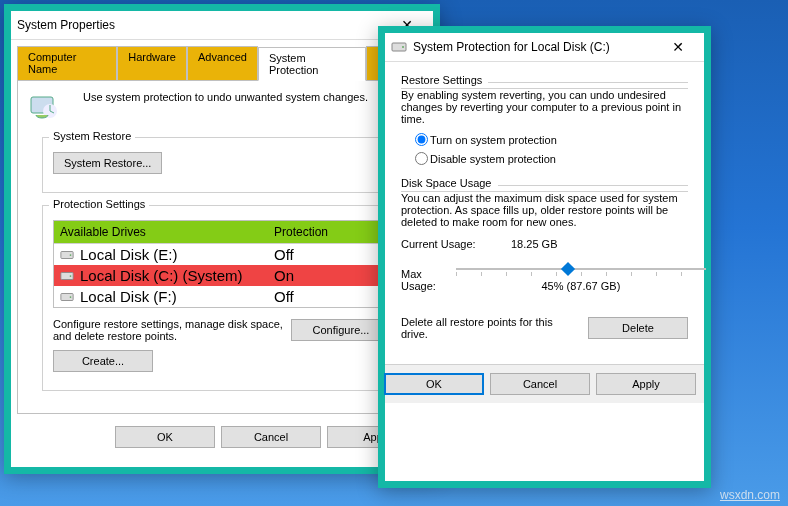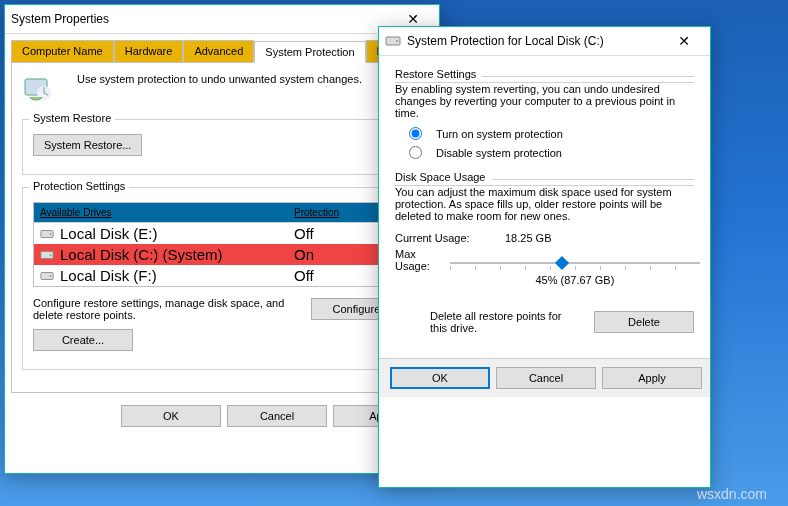--- a/index.html
+++ b/index.html
@@ -7,21 +7,21 @@
   font-family: "Segoe UI", Tahoma, sans-serif;
   font-size: 11px;
   background: linear-gradient(180deg, #1a5fb4 0%, #2474d4 45%, #4a9be8 100%);
   width: 788px;
   height: 506px;
   position: relative;
   overflow: hidden;
 }
 .window {
   background: #f0f0f0;
-  border: 1px solid #14b8a6;
+  border: 7px solid #14b8a6;
   position: absolute;
   box-shadow: 0 4px 20px rgba(0,0,0,0.3);
 }
 .win-properties {
   left: 4px; top: 4px;
   width: 436px; height: 470px;
   background: #fff;
 }
 .win-protection {
   left: 378px; top: 26px;
@@ -77,21 +77,21 @@
   display: flex;
   gap: 23px;
   margin-bottom: 14px;
 }
 .shield-icon {
   width: 32px; height: 32px;
 }
 .groupbox {
   border: 1px solid #d0d0d0;
   padding: 14px 10px 10px 10px;
-  margin: 12px 0;
+  margin: 12px 14px;
   position: relative;
 }
 .groupbox-title {
   position: absolute;
   top: -8px; left: 6px;
   background: #fff;
   padding: 0 4px;
   font-size: 11px;
 }
 .row {
@@ -115,23 +115,22 @@
   border: 2px solid #0078d7;
 }
 .drives {
   border: 1px solid #c0c0c0;
   margin-bottom: 10px;
 }
 .drives-header {
   display: flex;
   padding: 4px 6px;
   border-bottom: 1px solid #d0d0d0;
-  background: #0369a1;
-  font-size: 10px;
-  text-decoration: underline;
+  background: #84cc16;
+  font-size: 12px;
 }
 .drives-header .col-a { flex: 1; }
 .drives-header .col-b { width: 110px; }
 .drive-row {
   display: flex;
   align-items: center;
   padding: 2px 6px;
   font-size: 15px;
 }
 .drive-row.sel { background: #ef4444; }
@@ -152,21 +151,21 @@
 }
 .prot-legend {
   font-size: 11px;
   border-bottom: 1px solid #d0d0d0;
   padding-bottom: 2px;
   margin-bottom: 0;
   width: 100%;
   display: flex;
 }
 .prot-legend span.line { flex:1; border-top:1px solid #d0d0d0; margin-top:8px; margin-left:6px;}
-.radio-row { display:flex; align-items:center; gap:14px; margin: 6px 0 6px 14px; }
+.radio-row { display:flex; align-items:center; gap:2px; margin: 6px 0 6px 14px; }
 .usage-row { display:flex; gap: 20px; margin: 4px 0; }
 .slider-wrap { margin: 6px 0 2px 0; }
 .slider {
   width: 250px;
   position: relative;
   height: 18px;
 }
 .slider .track {
   position:absolute; left:0; right:0; top:8px; height:2px; background:#c0c0c0;
 }
@@ -176,30 +175,30 @@
 }
 .slider .thumb {
   position:absolute; top:0; left:45%; width:10px; height:18px;
   transform: translateX(-50%);
 }
 .slider .thumb:before {
   content:""; display:block; width:10px; height:10px; background:#0078d7;
   transform: rotate(45deg); margin-top:4px;
 }
 .pct-label { text-align:center; margin-top:2px; font-size:11px; width:250px; }
-.delete-row { display:flex; align-items:center; gap:20px; margin-top:24px;margin-left:35px; }
+.delete-row { display:flex; align-items:center; gap:20px; margin-top:24px; }
 .delete-row .txt { flex:1; }
 .bottom-bar {
   border-top: 1px solid #d0d0d0;
   padding: 8px;
   display:flex; justify-content:flex-end; gap:6px;
   background:#f0f0f0;
 }
 .disk-svg { width:14px; height:14px; }
-.wsx { position:absolute; right:21px; bottom:4px; font-size:14px; color:#cde; }
+.wsx { position:absolute; right:8px; bottom:4px; font-size:12px; color:#cde;text-decoration:underline; }
 </style>
 </head>
 <body>
 
 <div class="window win-properties">
   <div class="titlebar">
     <span>System Properties</span>
     <span class="spacer"></span>
     <span class="close">✕</span>
   </div>
@@ -316,21 +315,21 @@
     <div class="prot-group">
       <div class="prot-legend">
           <span>Disk Space Usage</span>
           <span class="line"></span>
         </div>
       <div style="margin-bottom:10px;">You can adjust the maximum disk space used for system protection. As space fills up, older restore points will be deleted to make room for new ones.</div>
       <div class="usage-row">
         <span style="width:90px;">Current Usage:</span>
         <span>18.25 GB</span>
       </div>
-      <div class="usage-row" style="align-items:flex-start;">
+      <div class="usage-row" style="align-items:flex-end;">
         <span style="width:90px;">Max Usage:</span>
         <div>
           <div class="slider-wrap">
             <div class="slider">
               <div class="track"></div>
               <div class="ticks"></div>
               <div class="thumb"></div>
             </div>
           </div>
           <div class="pct-label">45% (87.67 GB)</div>

